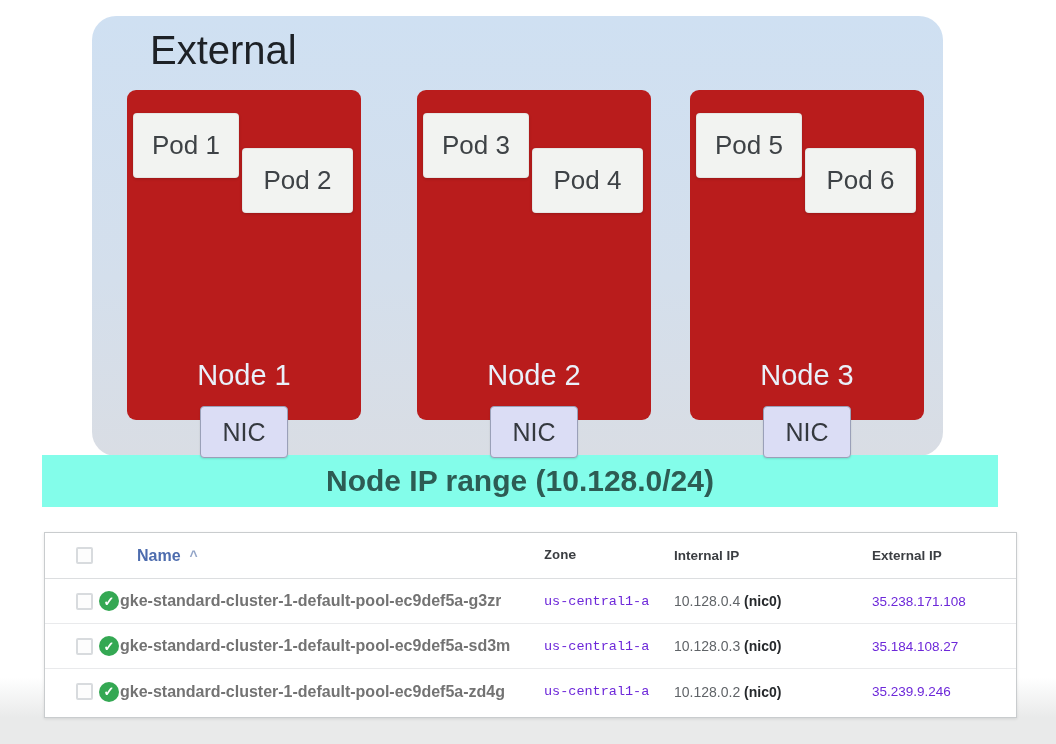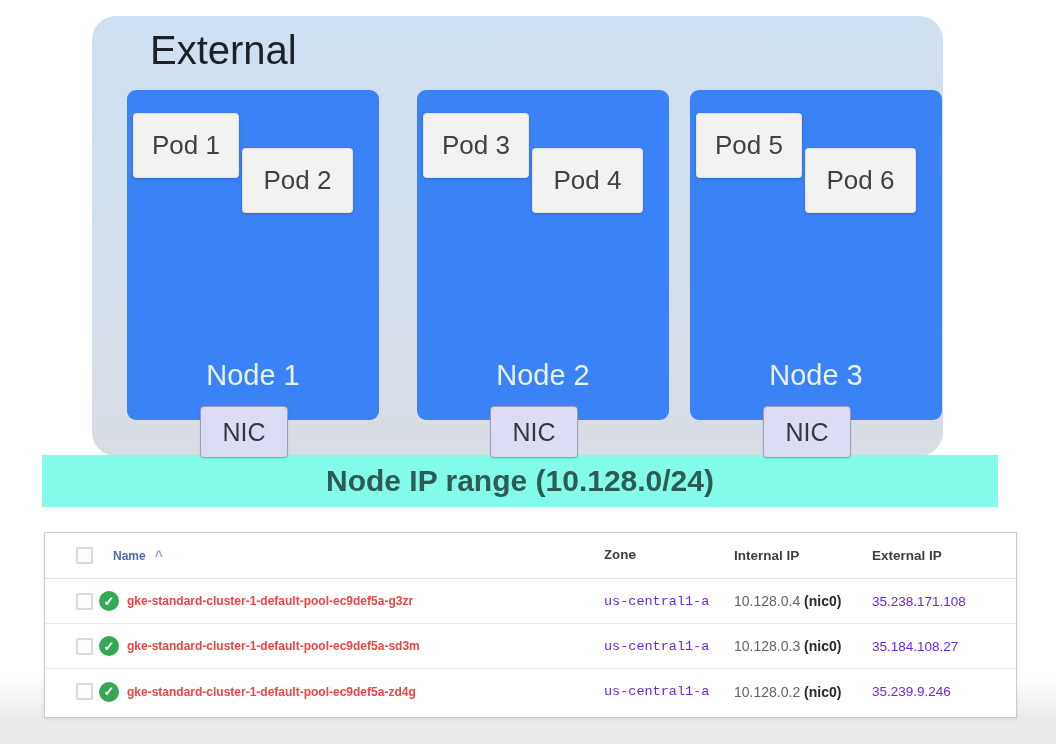--- a/index.html
+++ b/index.html
@@ -15,22 +15,22 @@
   .cluster-box {
     position:absolute; left:92px; top:16px; width:851px; height:440px;
     background:linear-gradient(180deg,#cfe0f2 0%,#d4dfec 60%,#d9dde4 100%);
     border-radius:24px;
   }
   .cluster-title {
     position:absolute; left:58px; top:12px;
     font-size:40px; font-weight:500; color:#1d2126;
   }
   .node {
-    position:absolute; top:90px; width:252px; height:330px;
-    background:#3b82f6; border-radius:9px; z-index:3;
+    position:absolute; top:90px; width:234px; height:330px;
+    background:#b91c1c; border-radius:9px; z-index:3;
   }
   .n1 { left:127px; } .n2 { left:417px; } .n3 { left:690px; }
   .pod {
     position:absolute; height:65px; background:#f2f3f1;
     border:1px solid rgba(0,0,0,0.05); border-radius:4px;
     box-shadow:0 1px 3px rgba(0,0,0,0.18);
     display:flex; align-items:center; justify-content:center;
     font-size:26px; color:#3e4246;
   }
   .pod-a { left:6px;  top:23px; width:106px; }
@@ -62,33 +62,33 @@
   .trow { display:flex; align-items:center; height:45px; }
   .thead { height:46px; border-bottom:1px solid #dcdee0; }
   .trow.data { border-bottom:1px solid #e9eaec; }
   .trow.data:last-child { border-bottom:none; }
   .cb {
     width:17px; height:17px; flex:none; margin-left:31px;
     border:2px solid #d8dbde; border-radius:2px; background:#fdfdfd;
   }
   .col-name { flex:1; display:flex; align-items:center; min-width:0; }
   .col-zone { width:130px; flex:none;font-family:Liberation Mono, monospace; }
-  .col-int  { width:138px; flex:none; }
+  .col-int  { width:198px; flex:none; }
   .col-ext  { width:144px; flex:none; }
-  .hname { margin-left:20px; font-size:12px; font-weight:700; color:#4d6cae; }
+  .hname { margin-left:44px; font-size:16px; font-weight:700; color:#4d6cae; }
   .caret { margin-left:9px; font-size:14px; font-weight:700; color:#93a5c8; }
   .hcell { font-size:13.5px; font-weight:700; color:#3b3e42; }
   .okicon {
     width:20px; height:20px; flex:none; margin-left:6px;
     background:#34a853; border-radius:50%; color:#ffffff;
     font-size:13px; font-weight:700; line-height:1;
     display:flex; align-items:center; justify-content:center;
   }
   .rname {
-    margin-left:8px; font-size:12px; font-weight:700; color:#ef4444;
+    margin-left:1px; font-size:16px; font-weight:700; color:#737373;
     white-space:nowrap; overflow:hidden;
   }
   .gray { font-size:13.5px; color:#6d28d9; }
   .ipwrap { font-size:14px; color:#606468; }
   .nic0 { font-weight:700; color:#26292c; }
 </style>
 </head>
 <body>
 
 <div class="stage">

